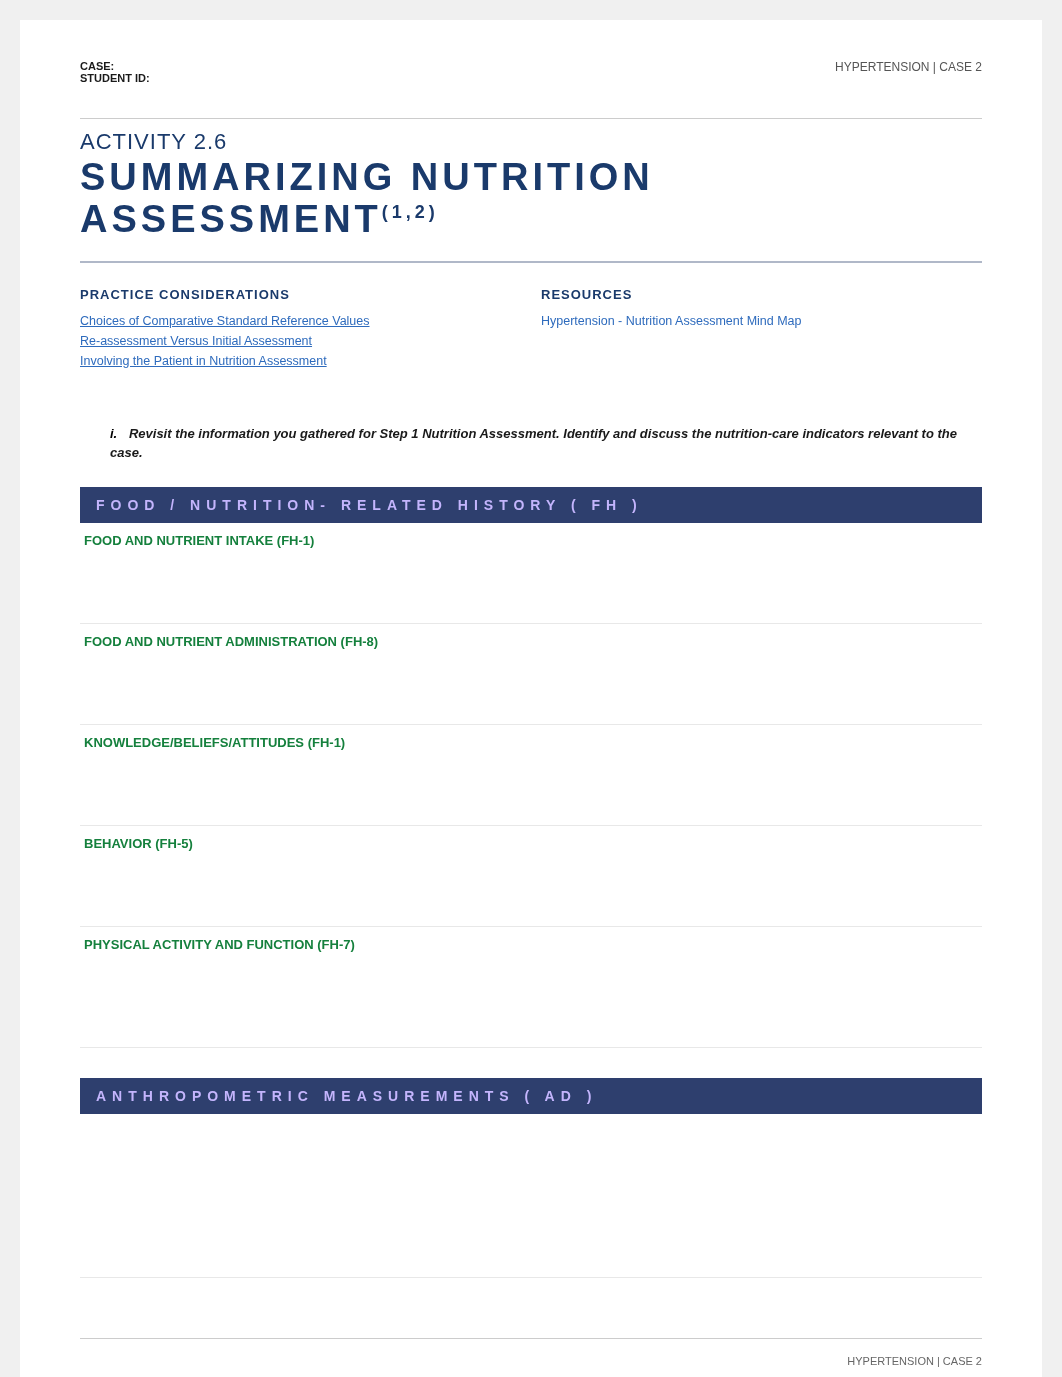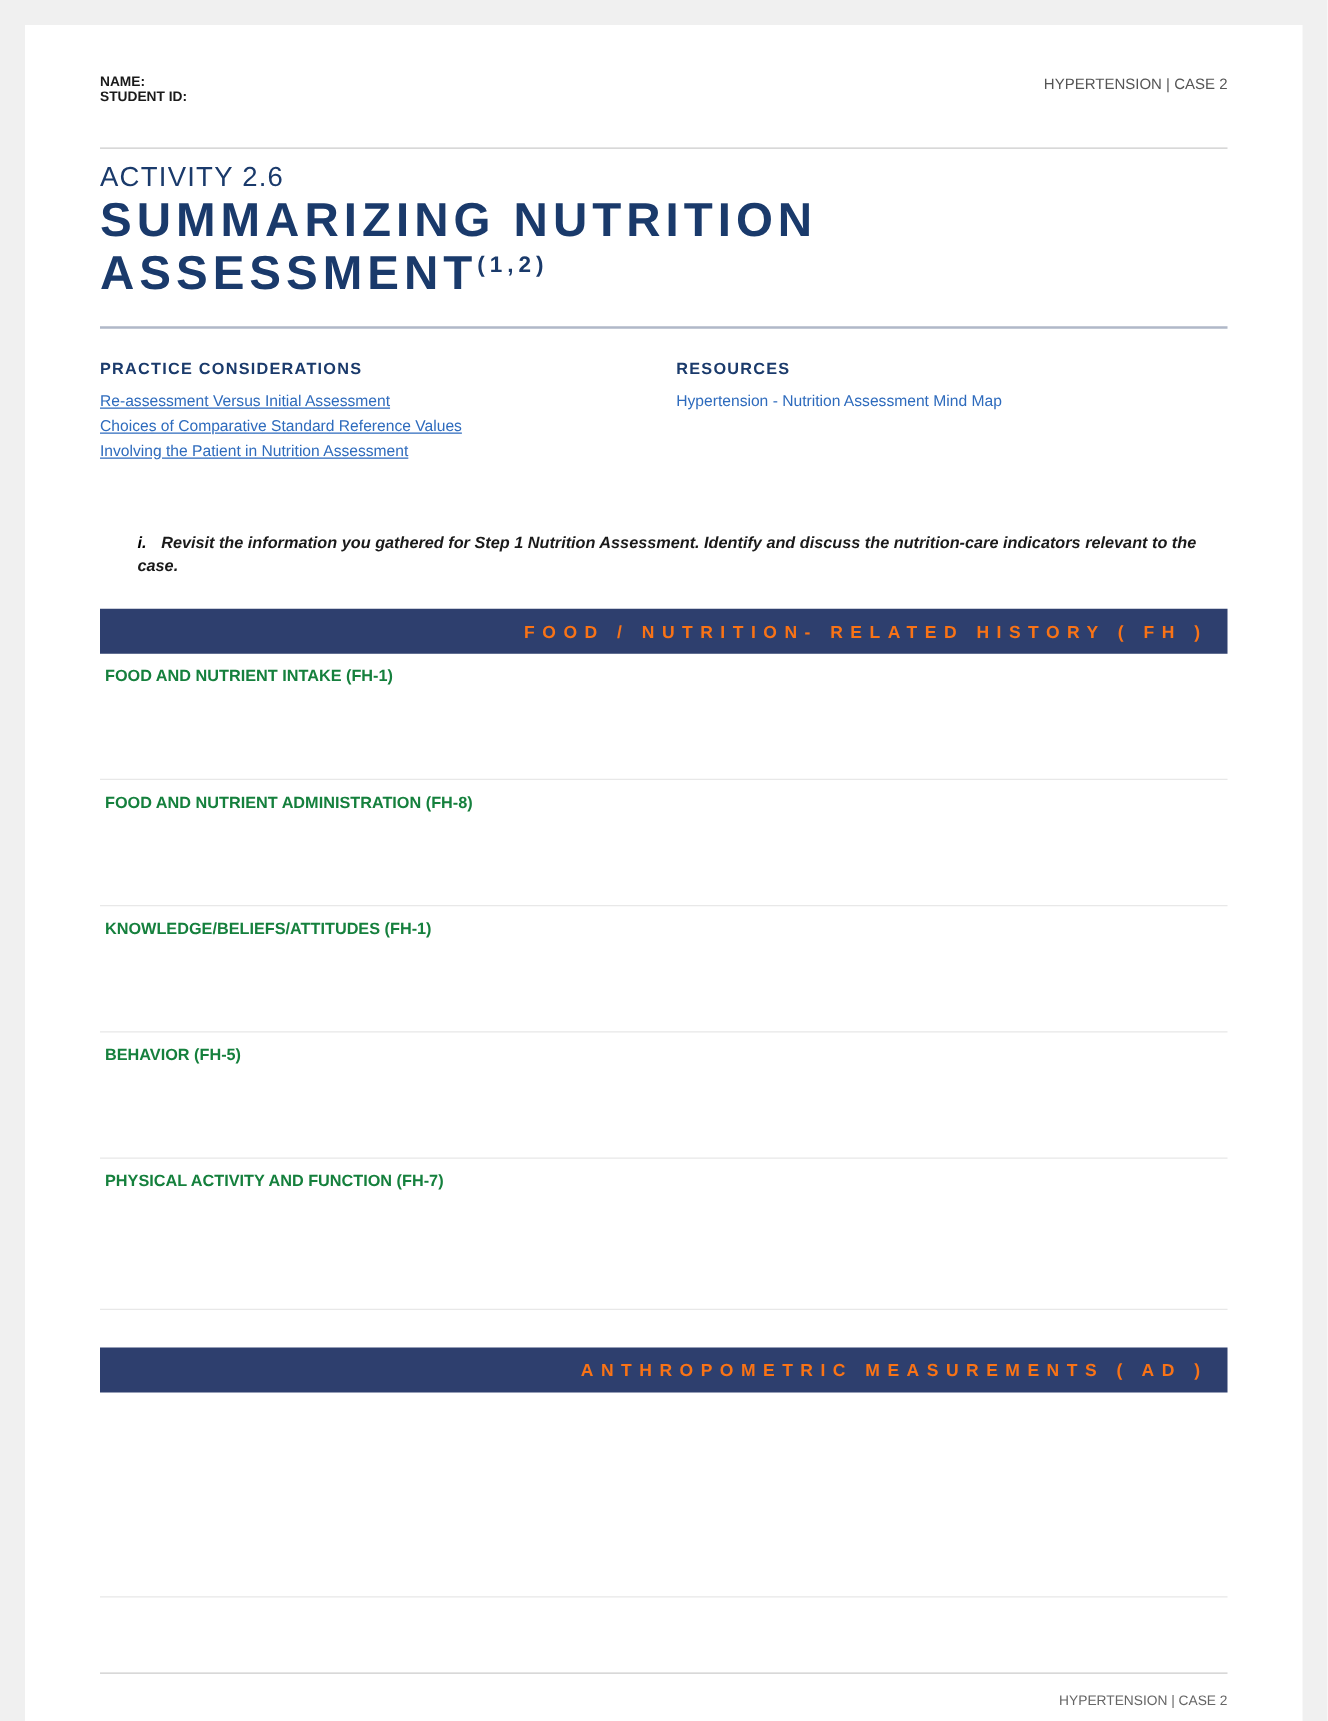--- a/index.html
+++ b/index.html
@@ -141,28 +141,27 @@
     }
 
     .instruction-number {
       font-style: italic;
       font-weight: bold;
       font-size: 13px;
     }
 
     .section-banner {
       background: #2e3f6e;
-      color: #f97316;
+      color: #c4b5fd;
       padding: 10px 16px;
       font-size: 14px;
       font-weight: bold;
       letter-spacing: 6px;
       margin-bottom: 4px;
       text-transform: uppercase;
-      text-align: right;
     }
 
     .subsection-heading {
       font-size: 13px;
       font-weight: bold;
       color: #15803d;
       margin-bottom: 6px;
       margin-top: 10px;
       padding-left: 4px;
     }
@@ -196,40 +195,40 @@
     }
 
   </style>
 </head>
 <body>
 
 <div class="page">
 
   <div class="header-row">
     <div class="header-left">
-      <span>NAME:</span>
+      <span>CASE:</span>
       <span>STUDENT ID:</span>
     </div>
     <div class="header-right">HYPERTENSION | CASE 2</div>
   </div>
 
   <hr class="top-divider">
 
   <div class="activity-label">ACTIVITY 2.6</div>
   <div class="activity-title">
     <span>SUMMARIZING NUTRITION ASSESSMENT</span><span class="title-superscript">(1,2)</span>
   </div>
 
   <hr class="bottom-title-divider">
 
   <div class="two-col-section">
     <div class="col-left">
       <div class="section-heading">PRACTICE CONSIDERATIONS</div>
+      <a class="practice-link">Choices of Comparative Standard Reference Values</a>
       <a class="practice-link">Re-assessment Versus Initial Assessment</a>
-      <a class="practice-link">Choices of Comparative Standard Reference Values</a>
       <a class="practice-link">Involving the Patient in Nutrition Assessment</a>
     </div>
     <div class="col-right">
       <div class="section-heading">RESOURCES</div>
       <a class="resources-link">Hypertension - Nutrition Assessment Mind Map</a>
     </div>
   </div>
 
   <div class="instruction-block">
     <span class="instruction-number">i.</span>

